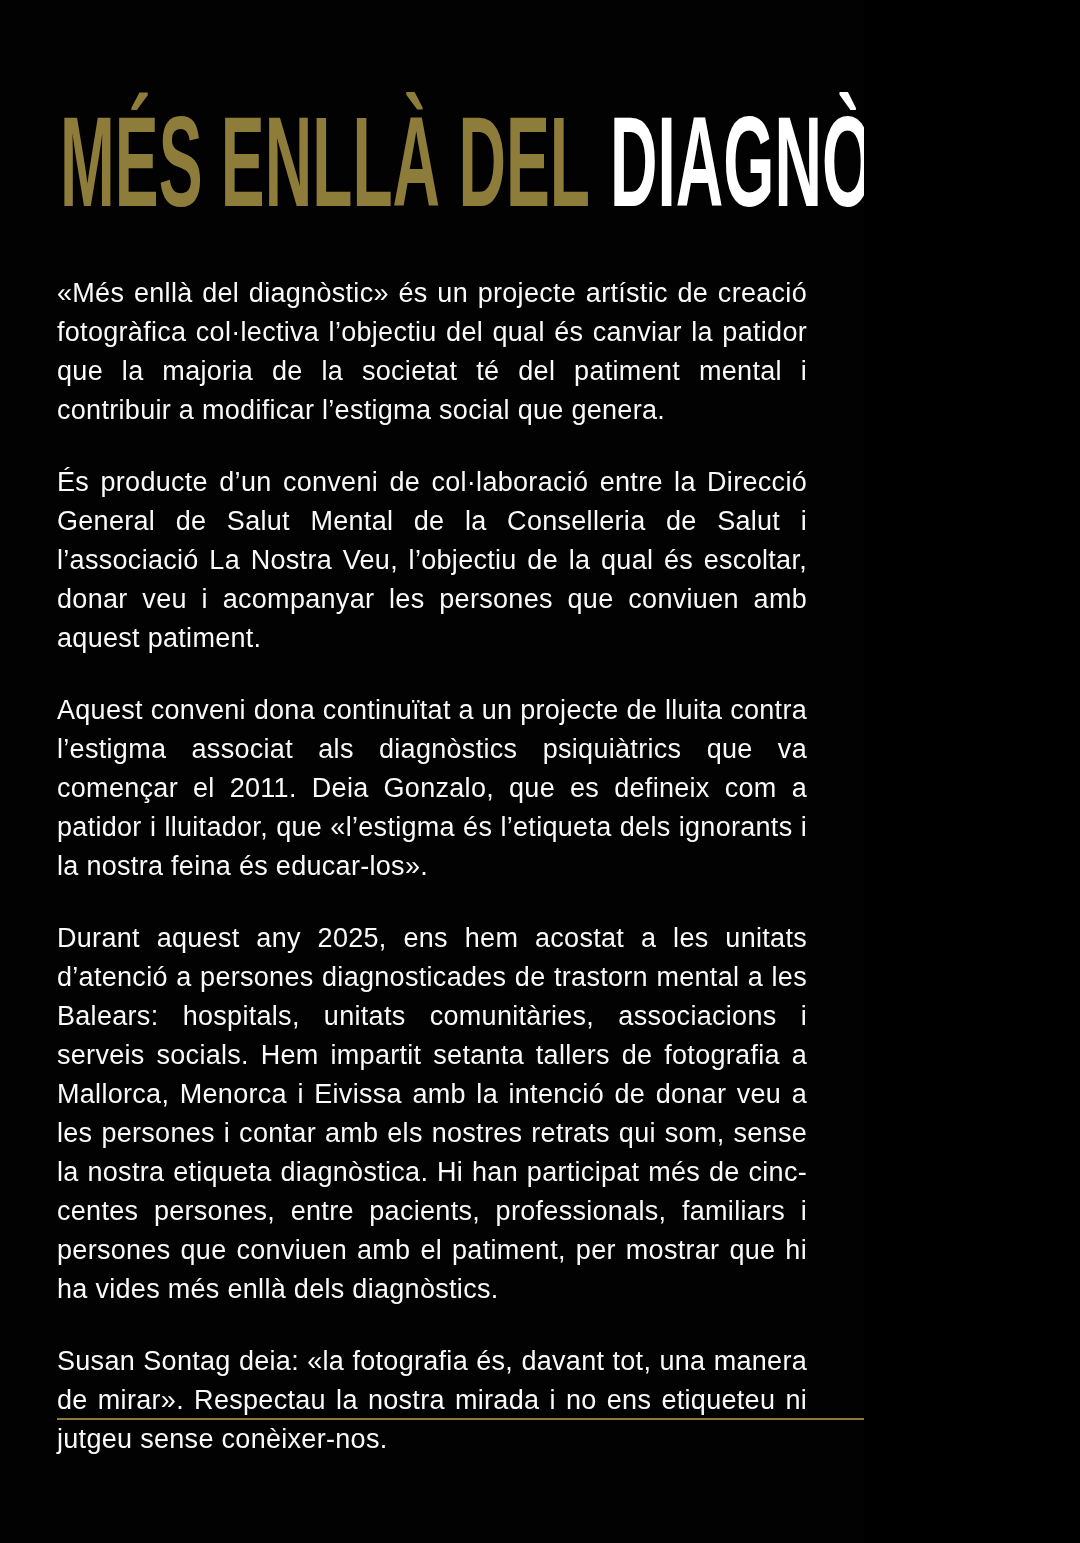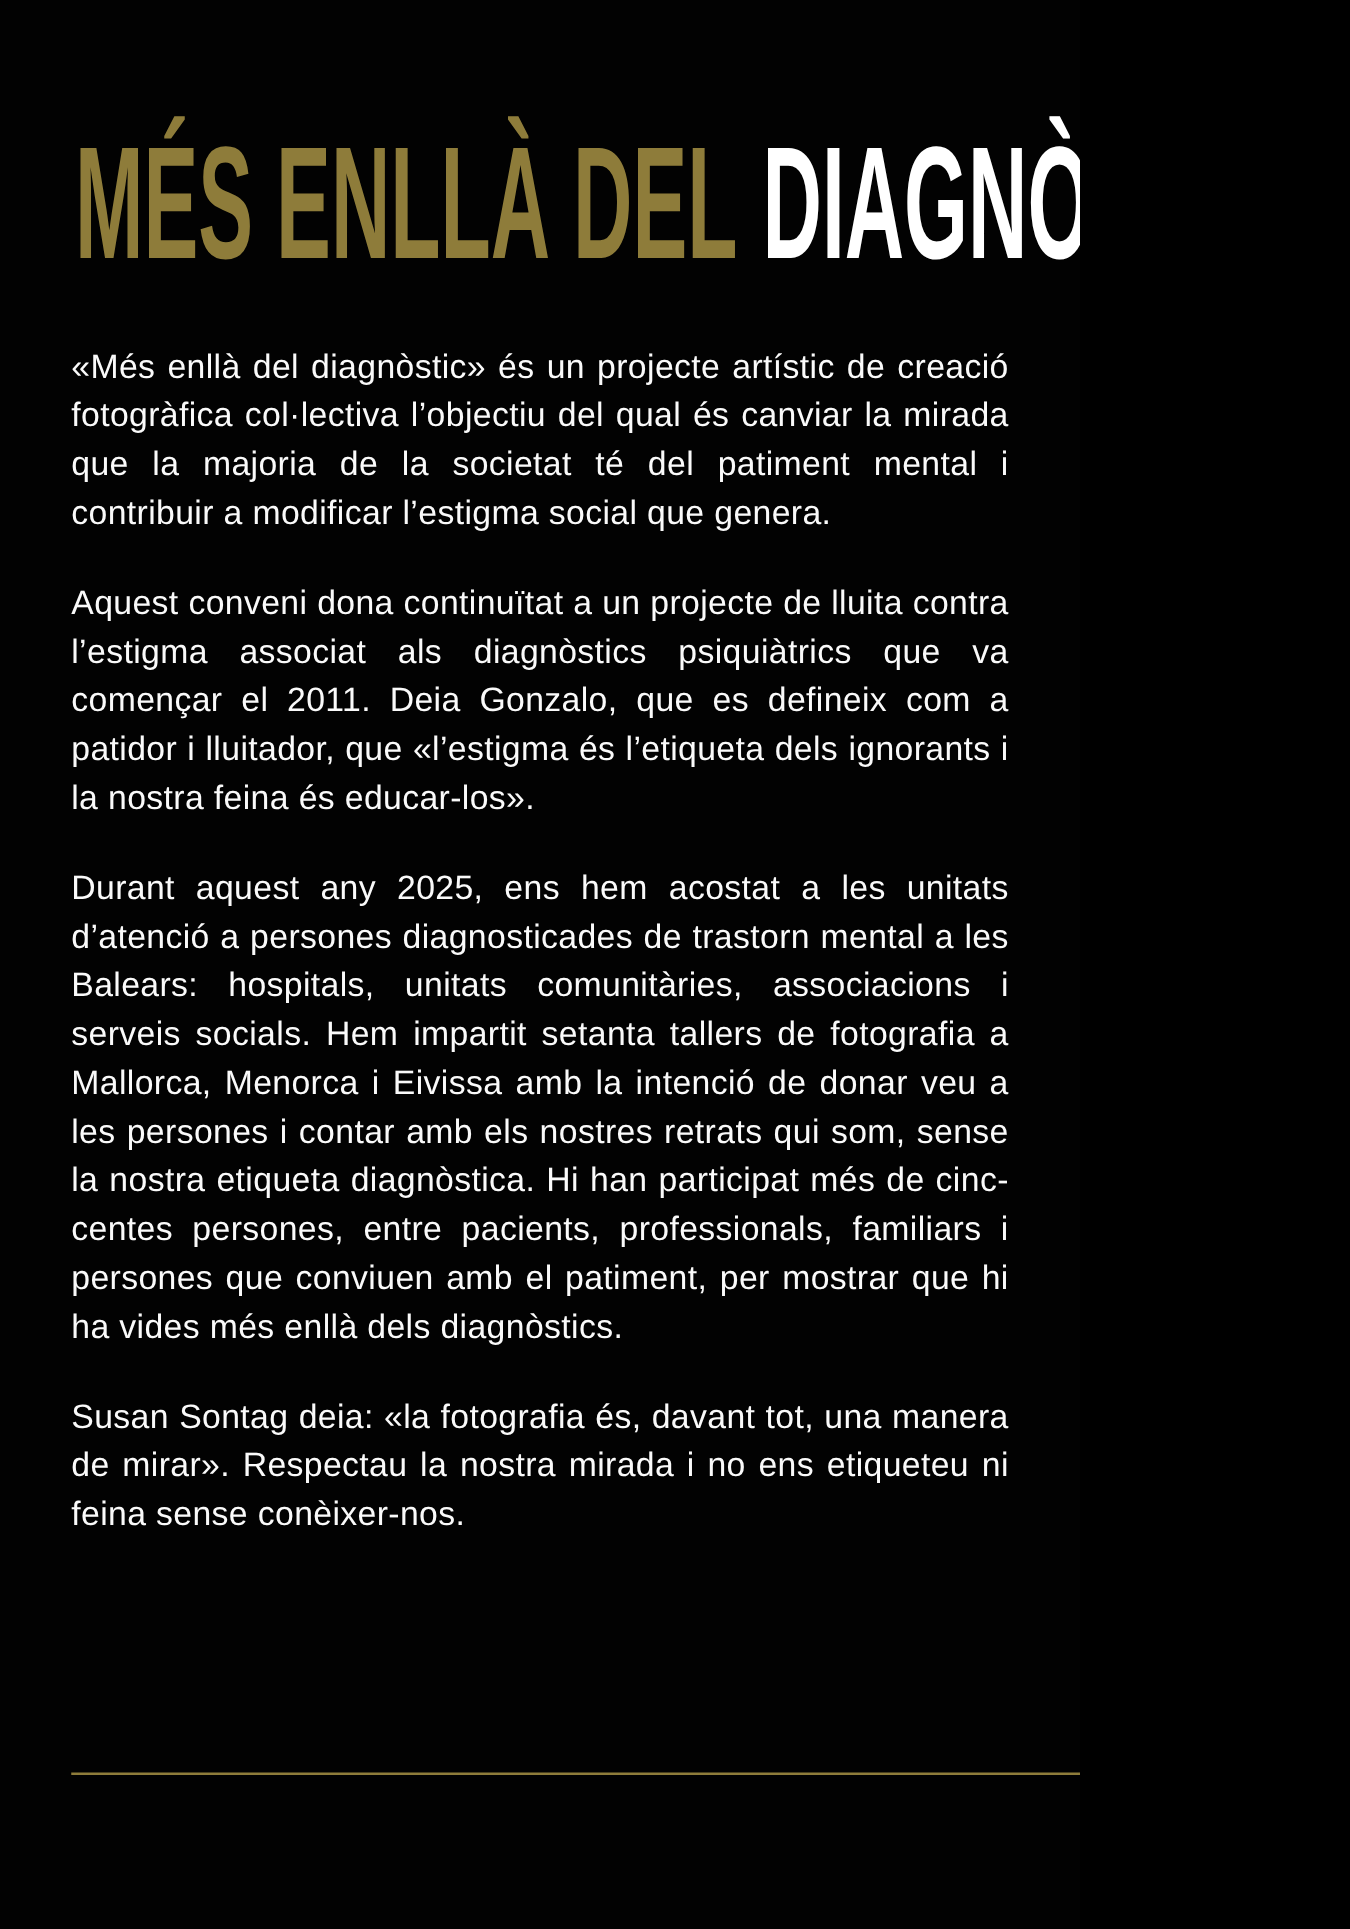--- a/index.html
+++ b/index.html
@@ -60,21 +60,22 @@
 <div class="page">
 
   <h1 class="title">
     <svg class="title-svg" viewBox="0 0 966 126" xmlns="http://www.w3.org/2000/svg">
       <text x="3" y="114" textLength="530" lengthAdjust="spacingAndGlyphs" fill="#8e7c3a">MÉS ENLLÀ DEL</text>
       <text x="553" y="114" textLength="413" lengthAdjust="spacingAndGlyphs" fill="#ffffff">DIAGNÒSTIC</text>
     </svg>
   </h1>
 
   <div class="content">
-    <p>«Més enllà del diagnòstic» és un projecte artístic de creació fotogràfica col·lectiva l’objectiu del qual és canviar la mirada que la majoria de la societat té del patiment mental i contribuir a modificar l’estigma social que genera.</p>
+    <p>«Més enllà del diagnòstic» és un projecte artístic de creació fotogràfica col·lectiva l’objectiu del qual és canviar la patidor que la majoria de la societat té del patiment mental i contribuir a modificar l’estigma social que genera.</p>
+    <p>És producte d’un conveni de col·laboració entre la Direcció General de Salut Mental de la Conselleria de Salut i l’associació La Nostra Veu, l’objectiu de la qual és escoltar, donar veu i acompanyar les persones que conviuen amb aquest patiment.</p>
     <p>Aquest conveni dona continuïtat a un projecte de lluita contra l’estigma associat als diagnòstics psiquiàtrics que va començar el 2011. Deia Gonzalo, que es defineix com a patidor i lluitador, que «l’estigma és l’etiqueta dels ignorants i la nostra feina és educar-los».</p>
     <p>Durant aquest any 2025, ens hem acostat a les unitats d’atenció a persones diagnosticades de trastorn mental a les Balears: hospitals, unitats comunitàries, associacions i serveis socials. Hem impartit setanta tallers de fotografia a Mallorca, Menorca i Eivissa amb la intenció de donar veu a les persones i contar amb els nostres retrats qui som, sense la nostra etiqueta diagnòstica. Hi han participat més de cinc-centes persones, entre pacients, professionals, familiars i persones que conviuen amb el patiment, per mostrar que hi ha vides més enllà dels diagnòstics.</p>
-    <p>Susan Sontag deia: «la fotografia és, davant tot, una manera de mirar». Respectau la nostra mirada i no ens etiqueteu ni feina sense conèixer-nos.</p>
+    <p>Susan Sontag deia: «la fotografia és, davant tot, una manera de mirar». Respectau la nostra mirada i no ens etiqueteu ni jutgeu sense conèixer-nos.</p>
   </div>
 
   <div class="divider"></div>
 
 </div>
 
 </body></html>

